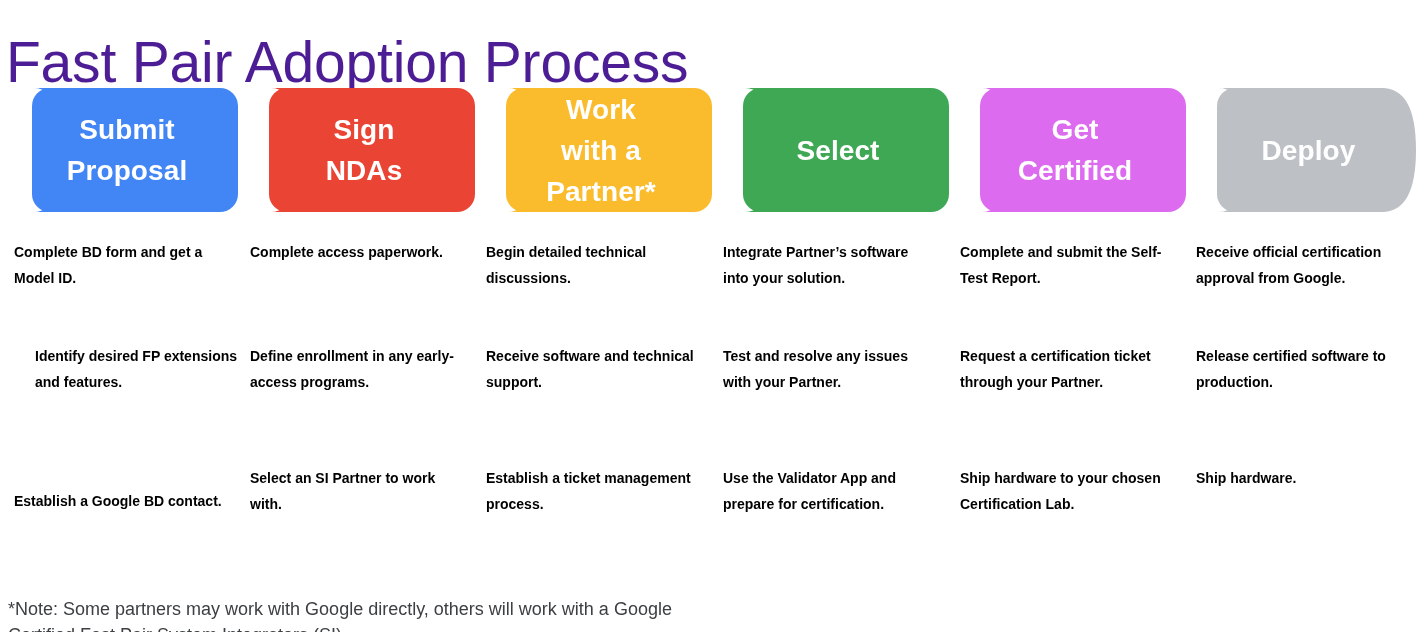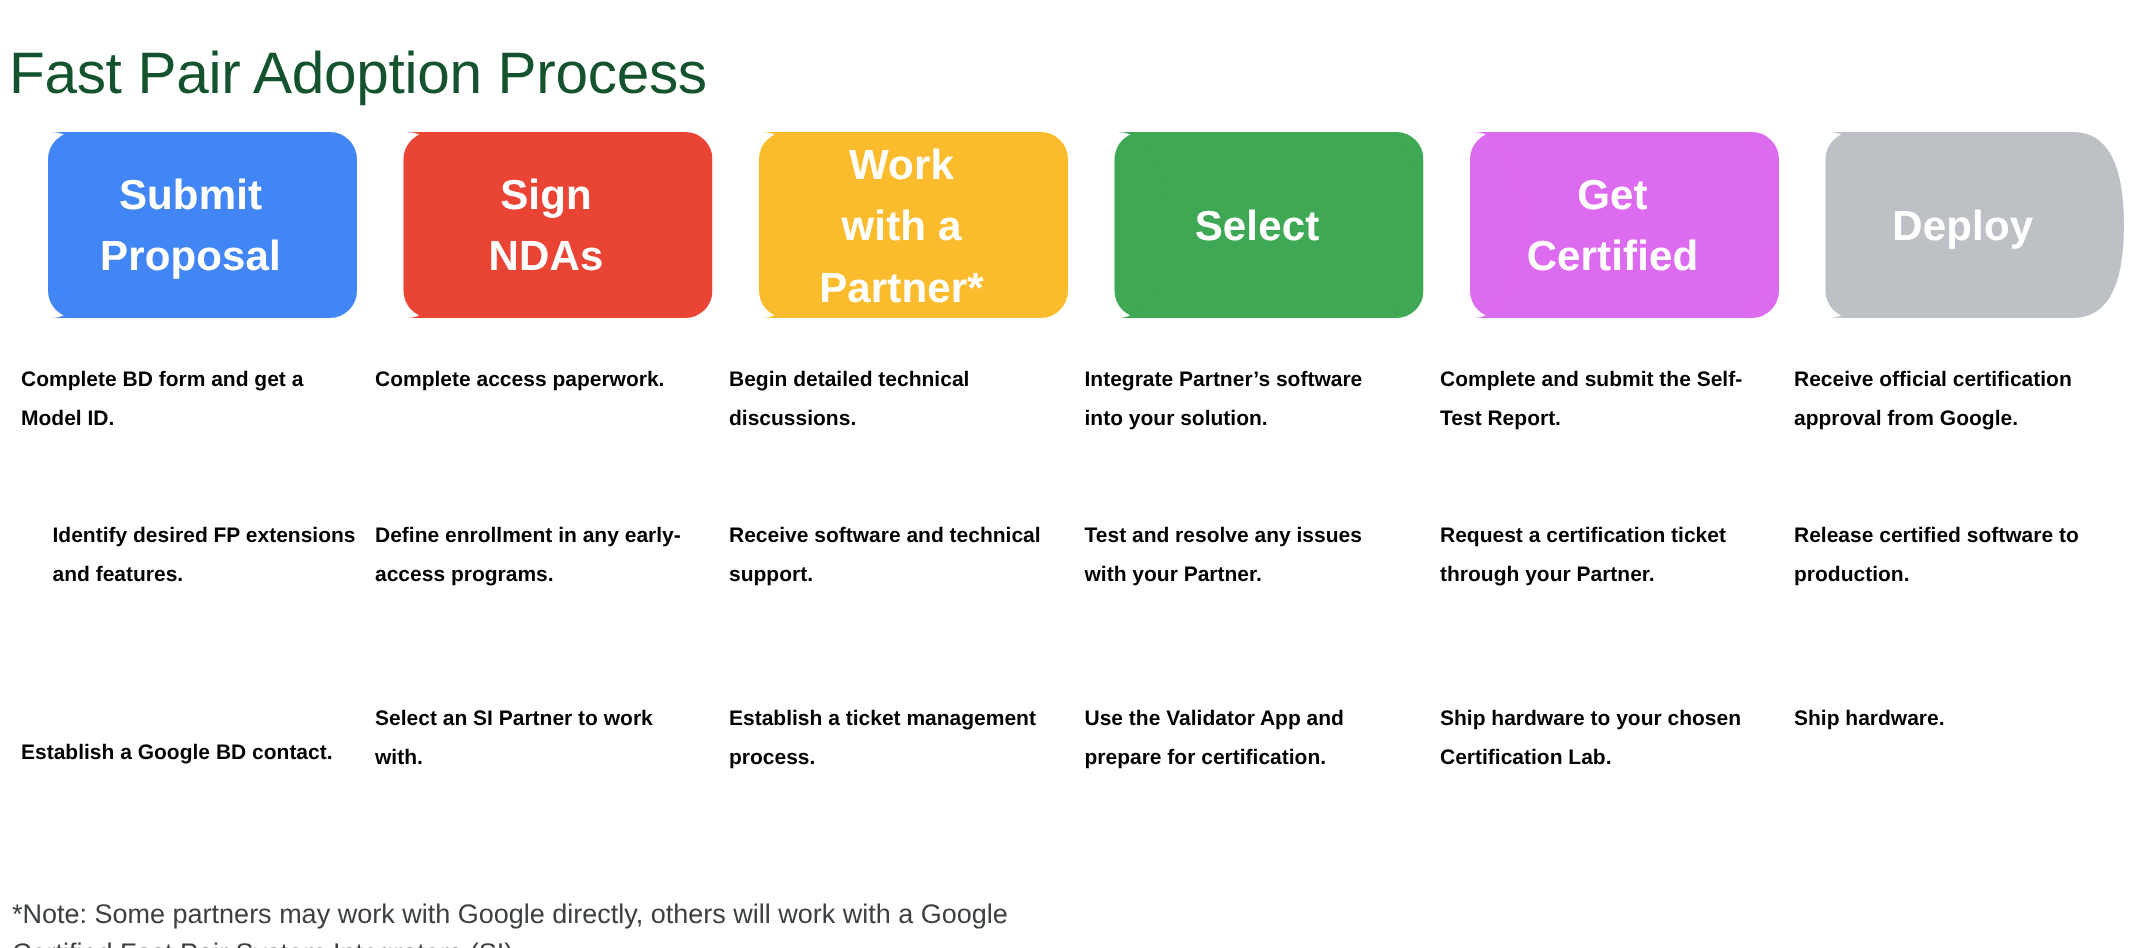--- a/index.html
+++ b/index.html
@@ -14,24 +14,24 @@
     color: #3c4043;
     overflow: hidden;
     position: relative;
   }
 
   
   #page-title {
     position: absolute;
     left: 6px;
     top: -4px;
-    font-size: 39px;
+    font-size: 57px;
     font-weight: 300;
     letter-spacing: -0.2px;
-    color: #14532d;
+    color: #4c1d95;
     white-space: nowrap;
     line-height: 56px;
   }
 
   
   #stage-banner {
     position: absolute;
     left: 0;
     top: 88px;
     width: 1423px;

